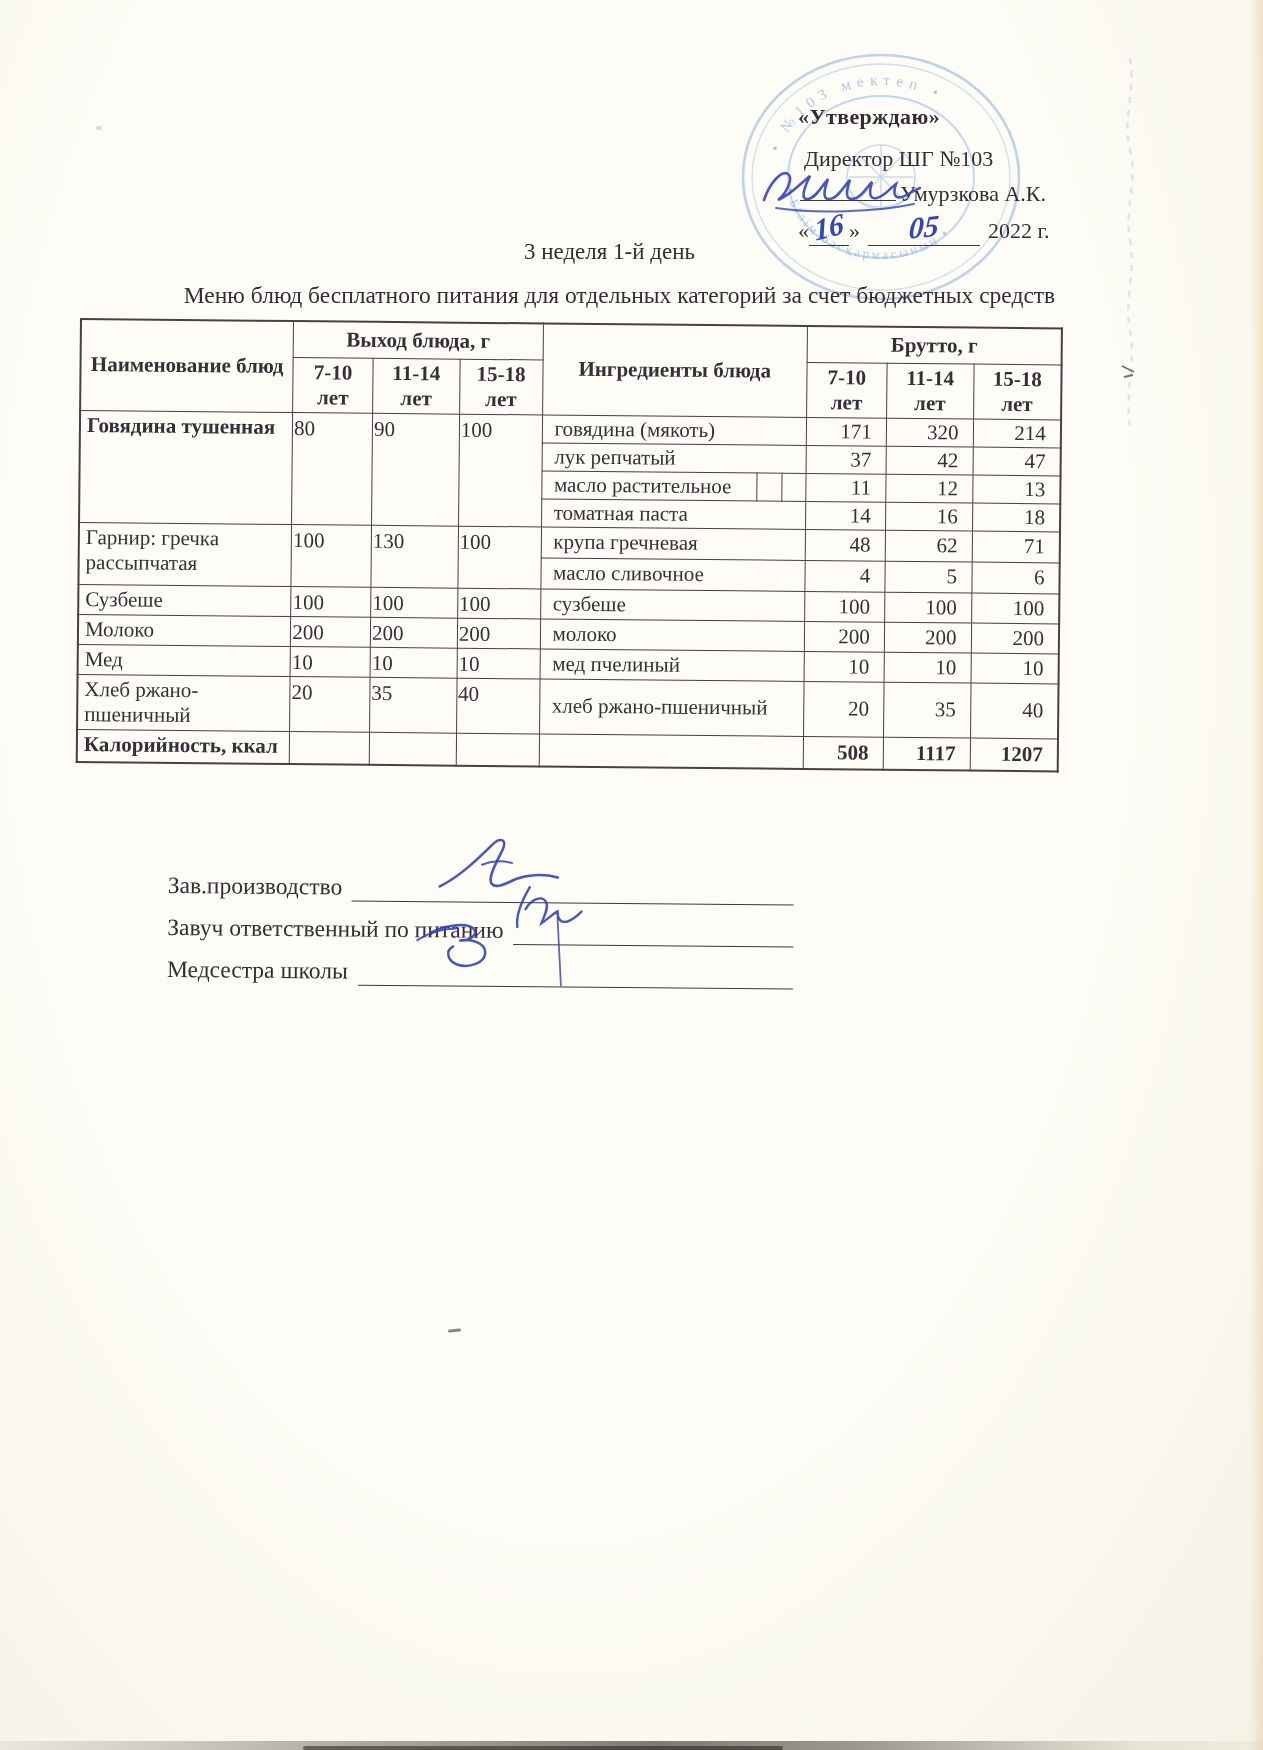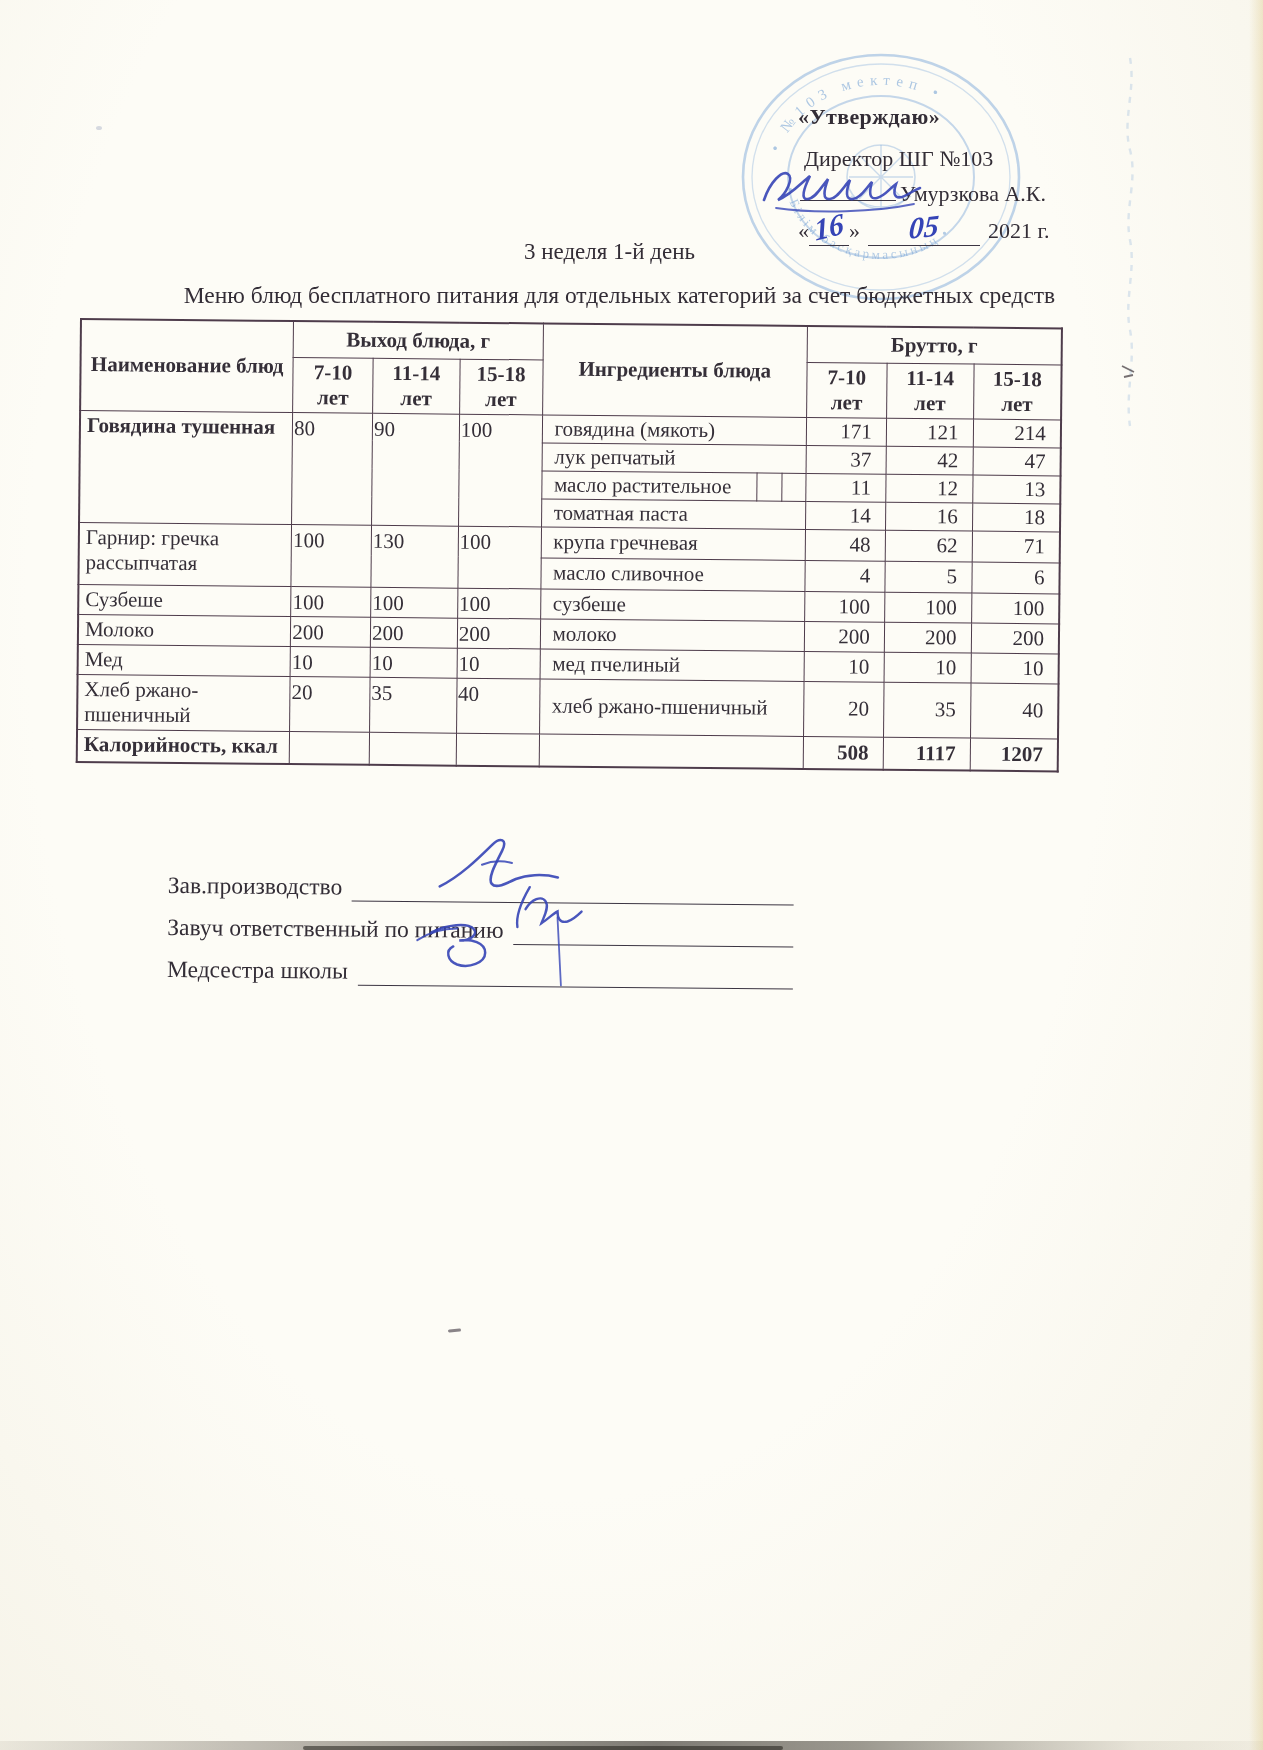--- a/index.html
+++ b/index.html
@@ -111,21 +111,21 @@
         <path d="M8,48 C14,30 26,18 32,22 C38,26 30,42 22,48 C36,42 46,30 54,24 C48,36 44,48 52,47 C60,46 66,34 72,27 C68,38 66,48 74,47 C82,46 88,34 94,28 C90,39 89,48 97,47 C105,46 110,36 116,30 C113,40 113,48 121,46 C129,44 134,36 140,32 C137,41 138,47 146,45 C152,43 158,38 164,36" fill="none" stroke="#3544b6" stroke-width="2.6" stroke-linecap="round" opacity="0.9"></path>
         <path d="M20,56 C60,62 120,60 158,52" fill="none" stroke="#3544b6" stroke-width="1.8" stroke-linecap="round" opacity="0.8"></path>
       </svg>
       <span class="sig-underline"></span><span class="appr-name">Умурзкова А.К.</span>
     </div>
     <div class="appr-4">
       <span>«</span>
       <span class="u-day"><span class="hand">16</span></span>
       <span>»</span>
       <span class="u-mon"><span class="hand">05</span></span>
-      <span>2021 г.</span>
+      <span>2022 г.</span>
     </div>
   </div>
 
   <div class="doc-title">3 неделя 1-й день</div>
   <div class="doc-subtitle">Меню блюд бесплатного питания для отдельных категорий за счет бюджетных средств</div>
 
   <table class="menu-table">
     <colgroup>
       <col style="width:213px">
         <col style="width:80px">
@@ -154,21 +154,21 @@
     </thead>
     <tbody>
 
       <tr class="rh26">
         <td class="dish b" rowspan="4">Говядина тушенная</td>
         <td class="out" rowspan="4">80</td>
         <td class="out" rowspan="4">90</td>
         <td class="out" rowspan="4">100</td>
         <td class="ing">говядина (мякоть)</td>
         <td class="bru">171</td>
-        <td class="bru">121</td>
+        <td class="bru">320</td>
         <td class="bru">214</td>
       </tr>
       <tr class="rh26">
         <td class="ing">лук репчатый</td>
         <td class="bru">37</td>
         <td class="bru">42</td>
         <td class="bru">47</td>
       </tr>
       <tr class="rh26">
         <td class="ing"><span>масло растительное</span><span class="mini-cells"></span></td>

